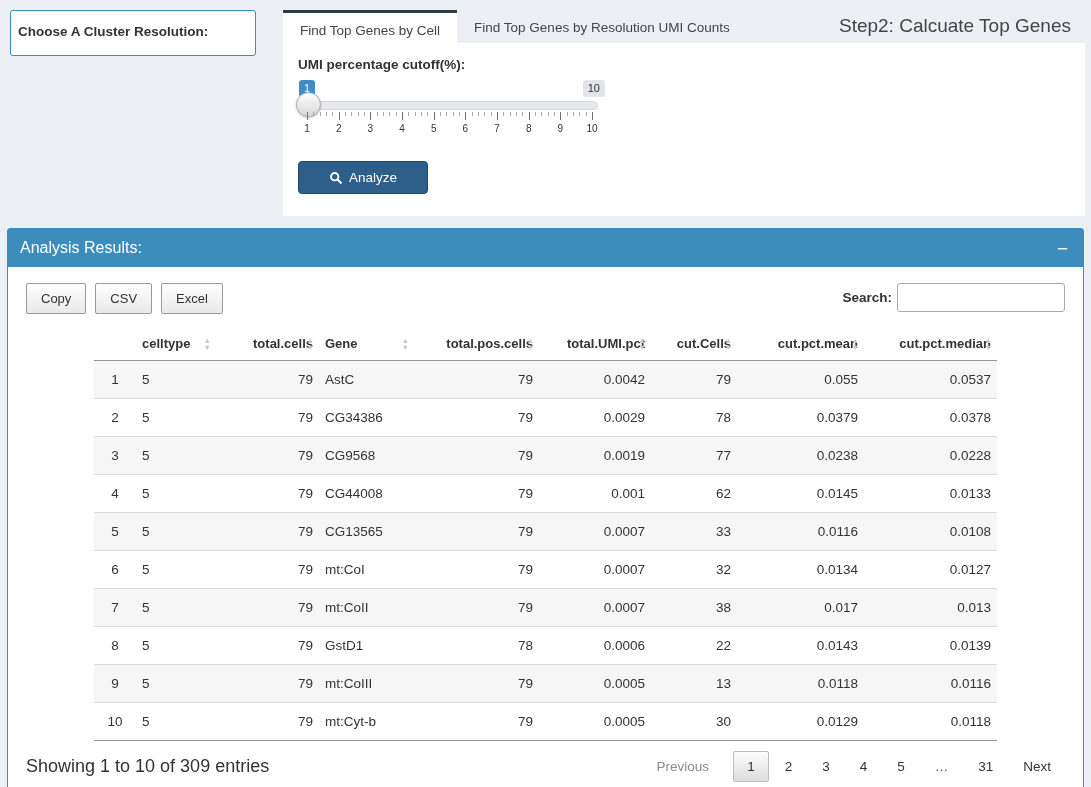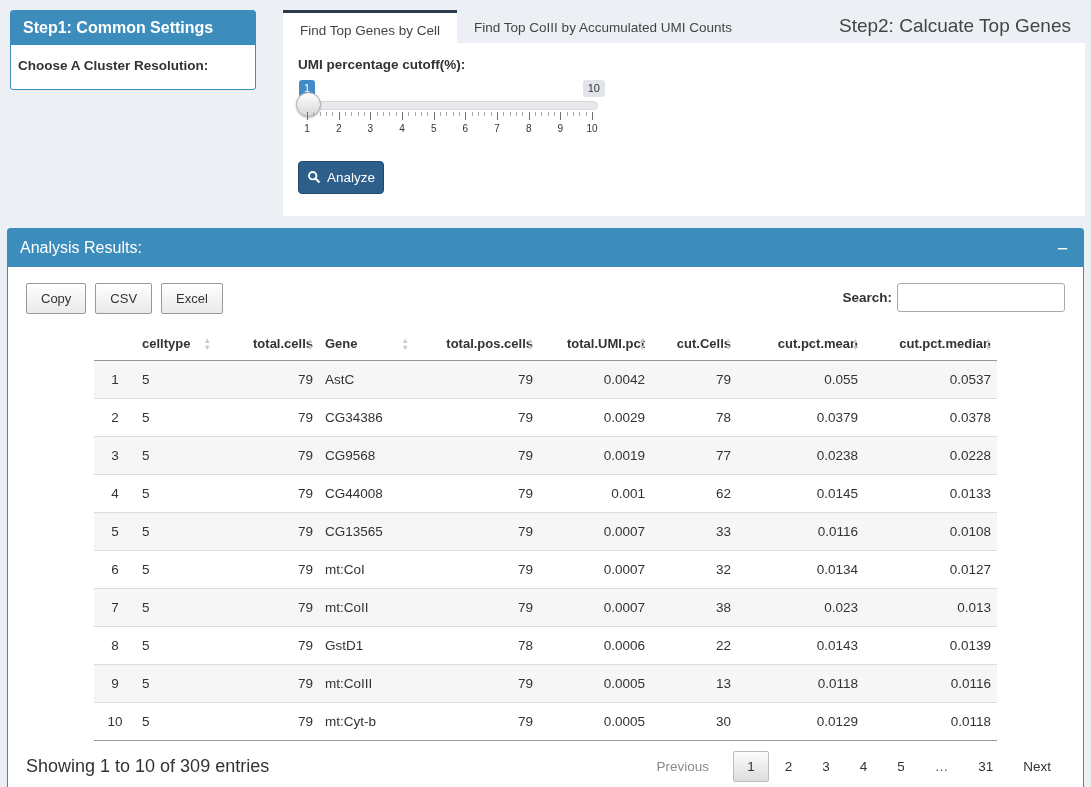--- a/index.html
+++ b/index.html
@@ -59,23 +59,23 @@
     position:absolute; left:-2px; top:13px; width:25px; height:25px; border-radius:50%;
     background:linear-gradient(#fdfdfd,#d8d8d8); border:1px solid #a8a8a8;
     box-shadow:0 1px 2px rgba(0,0,0,.25); cursor:pointer;
   }
   .irs-grid { position:absolute; left:9px; right:6px; top:33px; height:26px; }
   .irs-grid .pol { position:absolute; top:0; width:1px; height:8px; background:#707070; }
   .irs-grid .pol.minor { height:4px; background:#a9a9a9; }
   .irs-grid .lab { position:absolute; top:11px; transform:translateX(-50%); font-size:10px; color:#333; }
 
   .analyze-btn {
-    margin-top:12px; display:inline-flex; align-items:flex-start; gap:6px;
+    margin-top:12px; display:inline-flex; align-items:flex-end; gap:6px;
     background:#2e5f8a; border:1px solid #1f496c; border-radius:4px;
-    color:#fff; font-size:13.5px; padding:8px 8px; cursor:pointer;
+    color:#fff; font-size:13.5px; padding:8px 30px; cursor:pointer;
     font-family:"Liberation Sans", sans-serif;
   }
 
   
   #results-panel { left:7px; top:228px; width:1077px; min-height:547px; }
   #results-panel .panel-header { font-size:16px; font-weight:400; height:38px; }
   .collapse-btn { background:transparent; border:none; color:#fff; font-size:19px; line-height:1; cursor:pointer; padding:0 3px; }
   #results-panel .panel-body { padding:10px 12px 14px; }
 
   .table-toolbar { display:flex; justify-content:space-between; align-items:flex-start; margin:6px 6px 0; }
@@ -119,32 +119,29 @@
     border:1px solid transparent; border-radius:2px; cursor:pointer; user-select:none;
   }
   .page-btn.prev { color:#8a8a8a; margin-right:8px; }
   .page-btn.current { border-color:#bdbdbd; background:linear-gradient(#fdfdfd,#dcdcdc); }
   .page-btn.ellipsis { color:#555; cursor:default; }
 </style>
 </head>
 <body>
 
 <div class="panel" id="step1-panel">
-  <div class="panel-header">
-    <span>Step1: Common Settings</span>
-  </div>
   <div class="panel-body">
     <div class="field-label">Choose A Cluster Resolution:</div>
   </div>
 </div>
 
 <div id="tabbox">
   <ul class="nav-tabs">
     <li class="tab active">Find Top Genes by Cell</li>
-    <li class="tab">Find Top CoIII by Accumulated UMI Counts</li>
+    <li class="tab">Find Top Genes by Resolution UMI Counts</li>
     <li class="tabbox-title">Step2: Calcuate Top Genes</li>
   </ul>
   <div class="tab-content">
     <div class="slider-label">UMI percentage cutoff(%):</div>
 
     <div class="irs">
       <span class="irs-from">1</span>
       <span class="irs-max">10</span>
       <div class="irs-track"></div>
       <span class="irs-handle"></span>
@@ -354,21 +351,21 @@
             <td class="td-right">0.0127</td>
           </tr>
           <tr>
             <td class="td-center">7</td>
             <td class="td-left">5</td>
             <td class="td-right">79</td>
             <td class="td-left">mt:CoII</td>
             <td class="td-right">79</td>
             <td class="td-right">0.0007</td>
             <td class="td-right">38</td>
-            <td class="td-right">0.023</td>
+            <td class="td-right">0.017</td>
             <td class="td-right">0.013</td>
           </tr>
           <tr>
             <td class="td-center">8</td>
             <td class="td-left">5</td>
             <td class="td-right">79</td>
             <td class="td-left">GstD1</td>
             <td class="td-right">78</td>
             <td class="td-right">0.0006</td>
             <td class="td-right">22</td>

